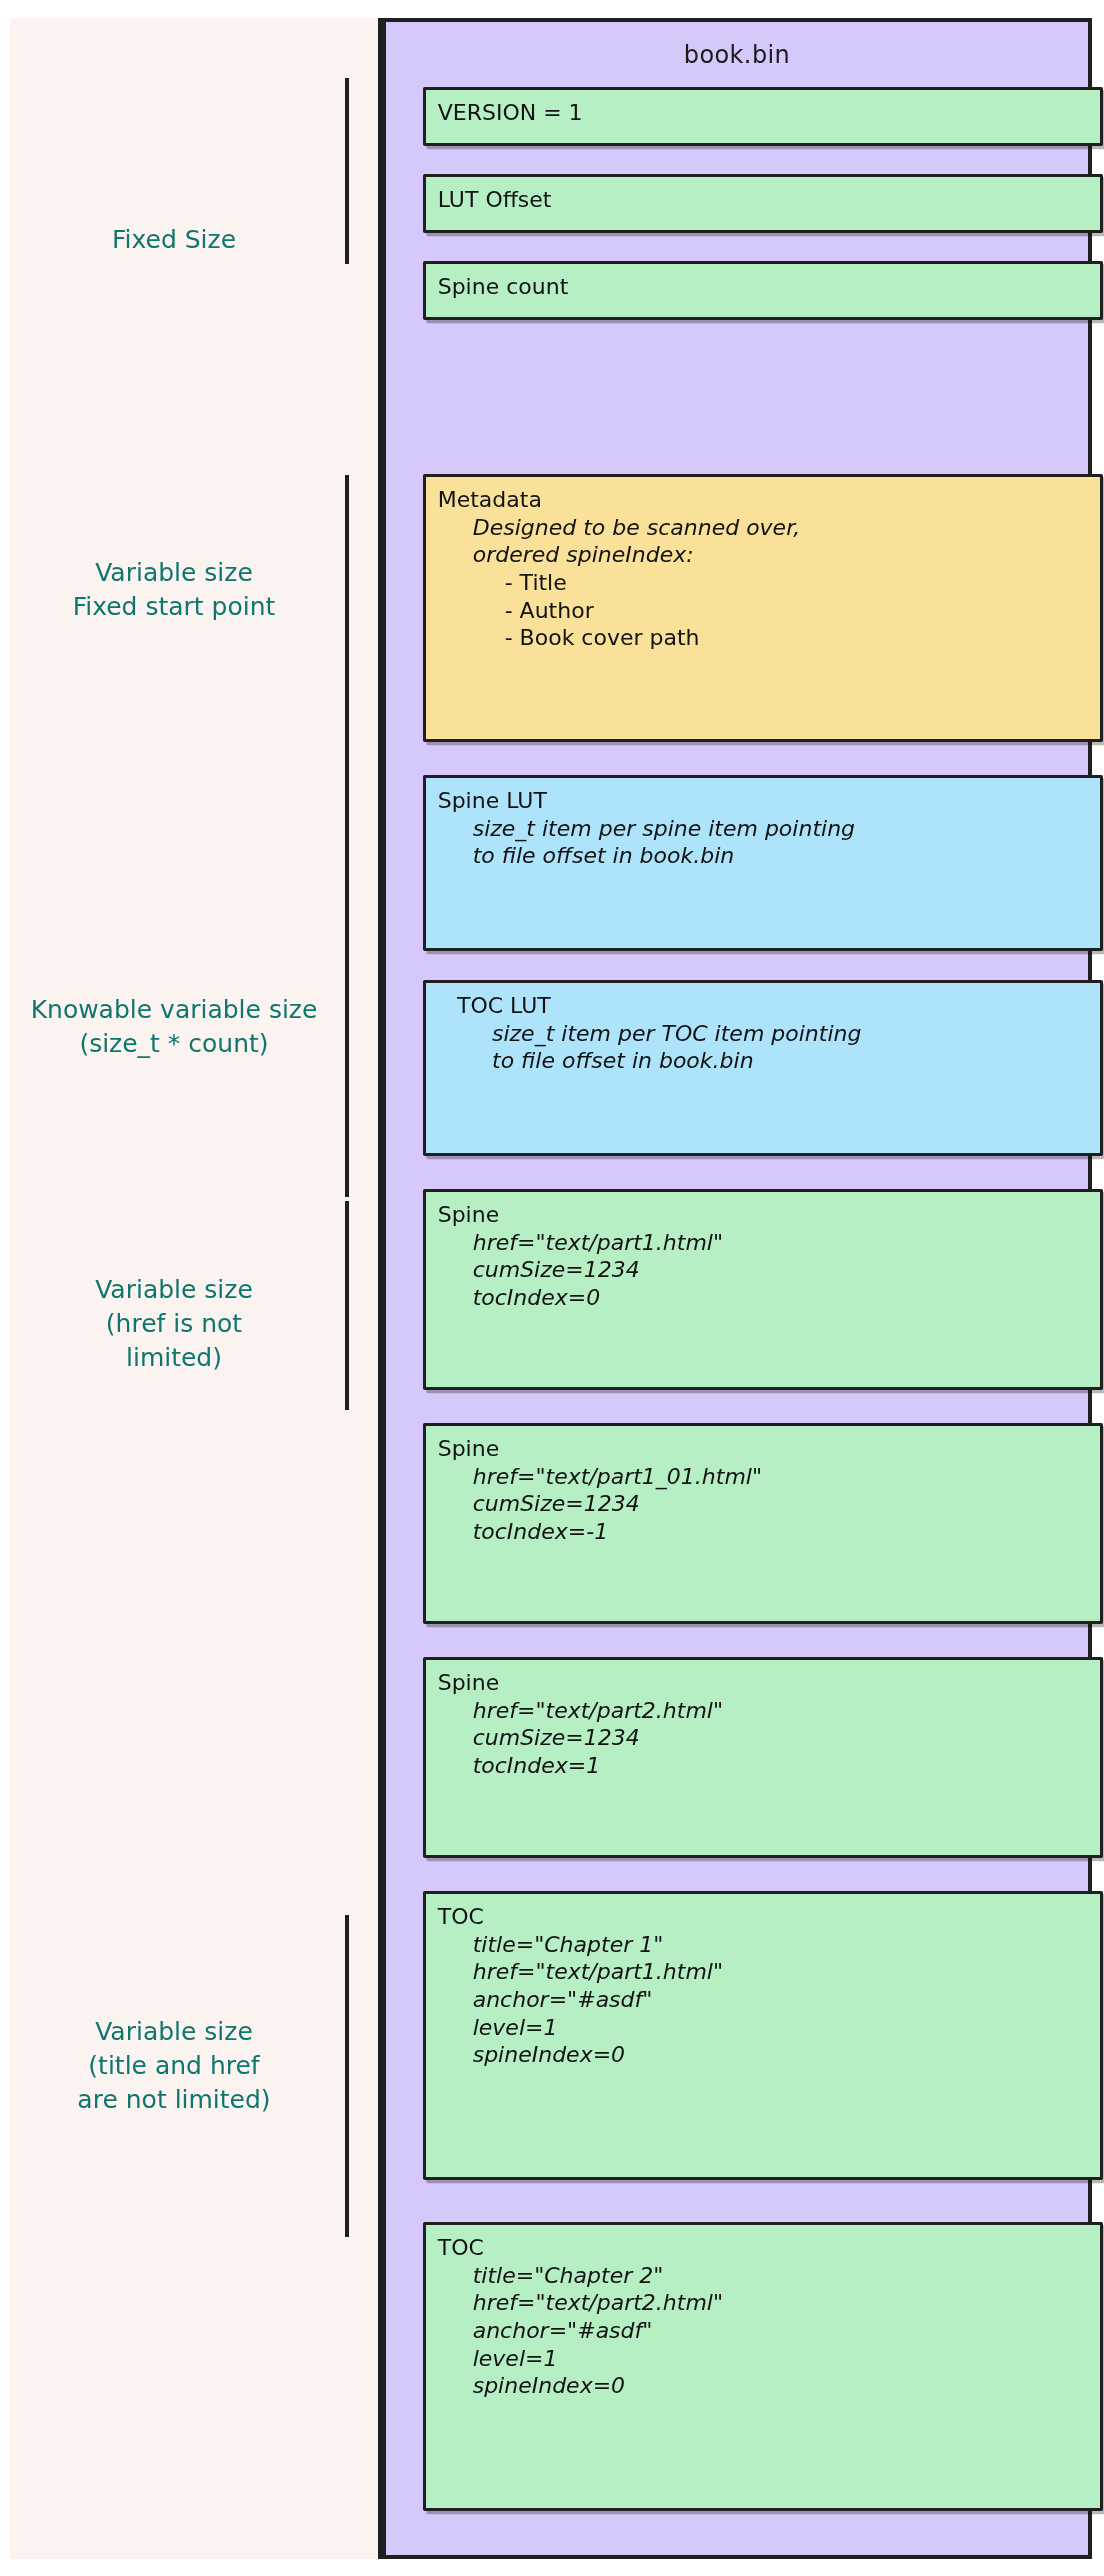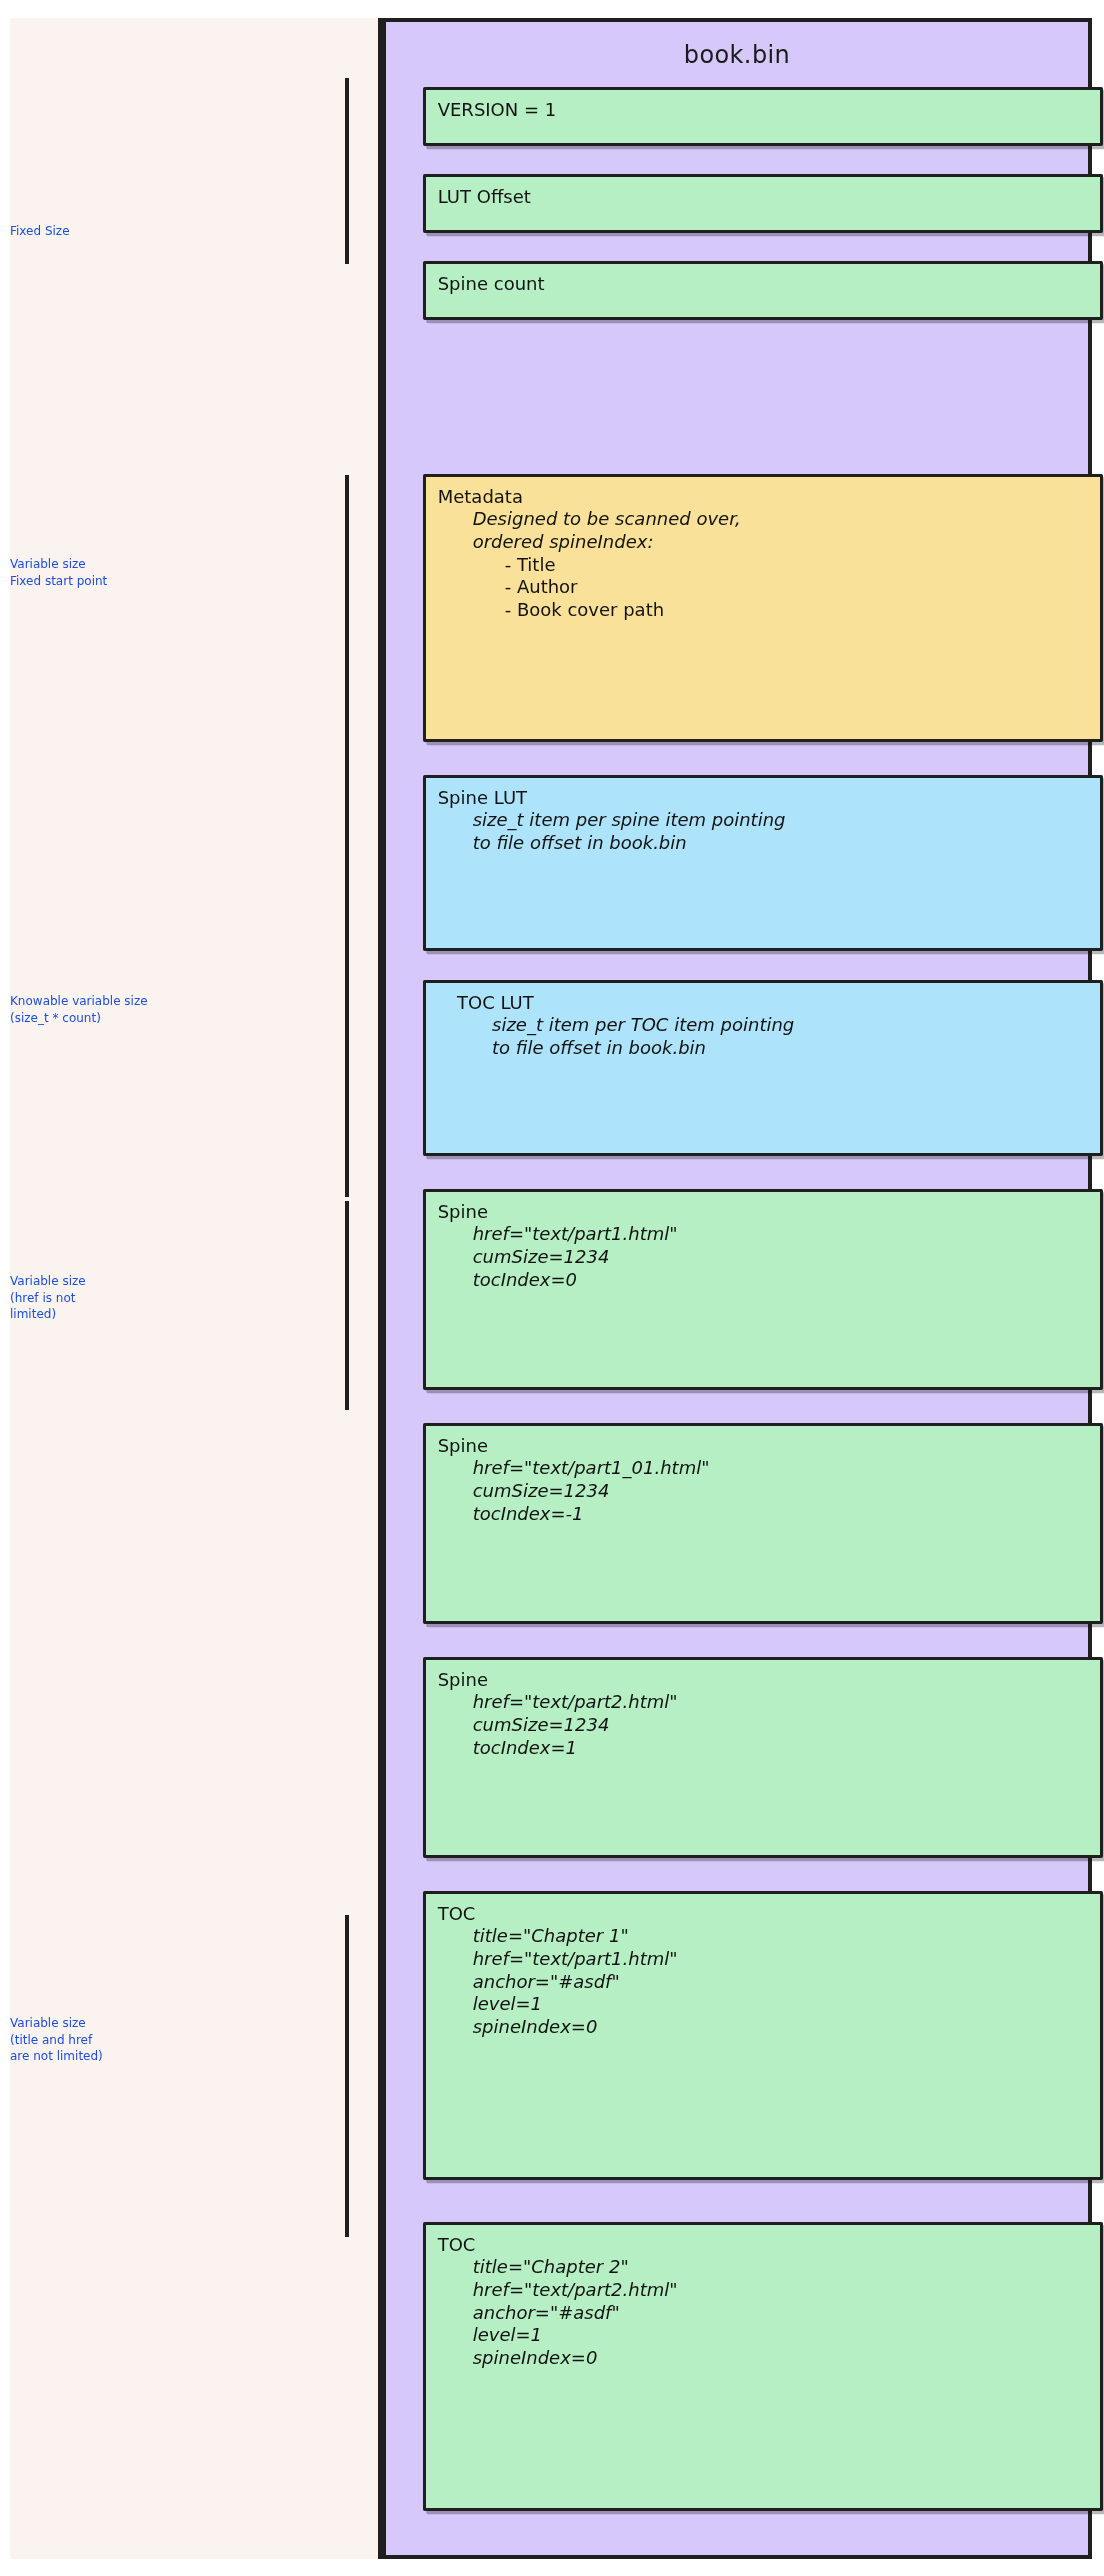--- a/index.html
+++ b/index.html
@@ -60,21 +60,21 @@
 
   
   .box{
     position:absolute;
     left:37px;
     width:680px;
     box-sizing:border-box;
     border:3.3px solid #1f1f1f;
     box-shadow:3.3px 3.3px 0 rgba(20,20,20,.30);
     padding:8.4px 11.7px 10px 11.7px;
-    font-size:18px;
+    font-size:22px;
     line-height:1.26;
     color:#131313;
     white-space:pre;
     border-radius:1.7px;
   }
   .green{background:#b6efc4;}
   .yellow{background:#f9e199;}
   .blue{background:#ade3fb;}
 
   .box .hdr{display:block;}
@@ -85,23 +85,23 @@
   .bracket{
     position:absolute;
     width:0;
     border-left:4.2px solid #1f1f1f;
     left:335px;
   }
   .lbl{
     position:absolute;
     left:0;
     width:328px;
-    text-align:left;
-    font-size:12px;
-    color:#1d4ed8;
+    text-align:center;
+    font-size:25px;
+    color:#0f766e;
     line-height:1.35;
     white-space:pre-line;
   }
 </style>
 </head>
 <body>
 
 <div id="canvas">
 
   <div class="frame"></div>

